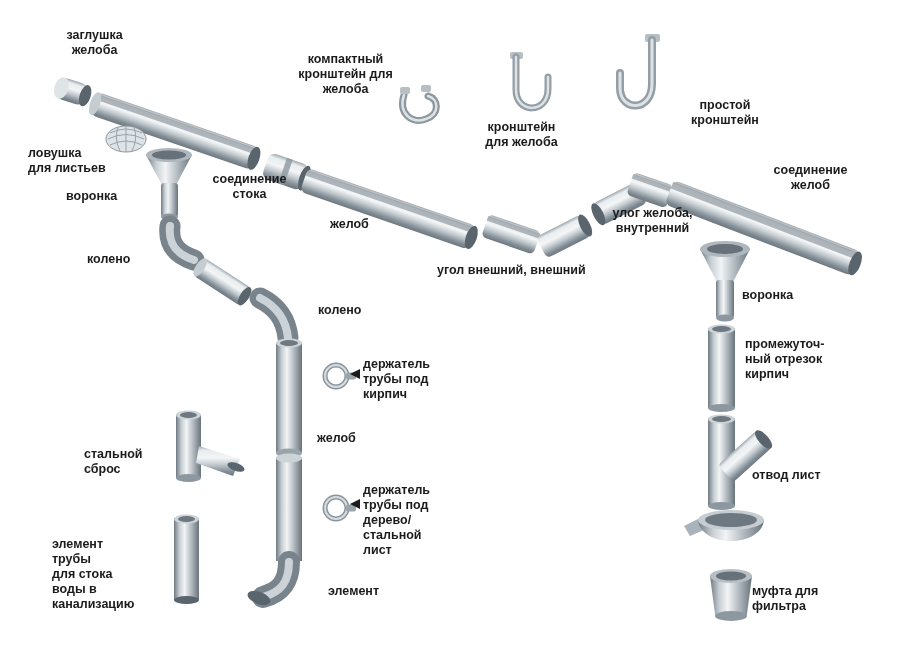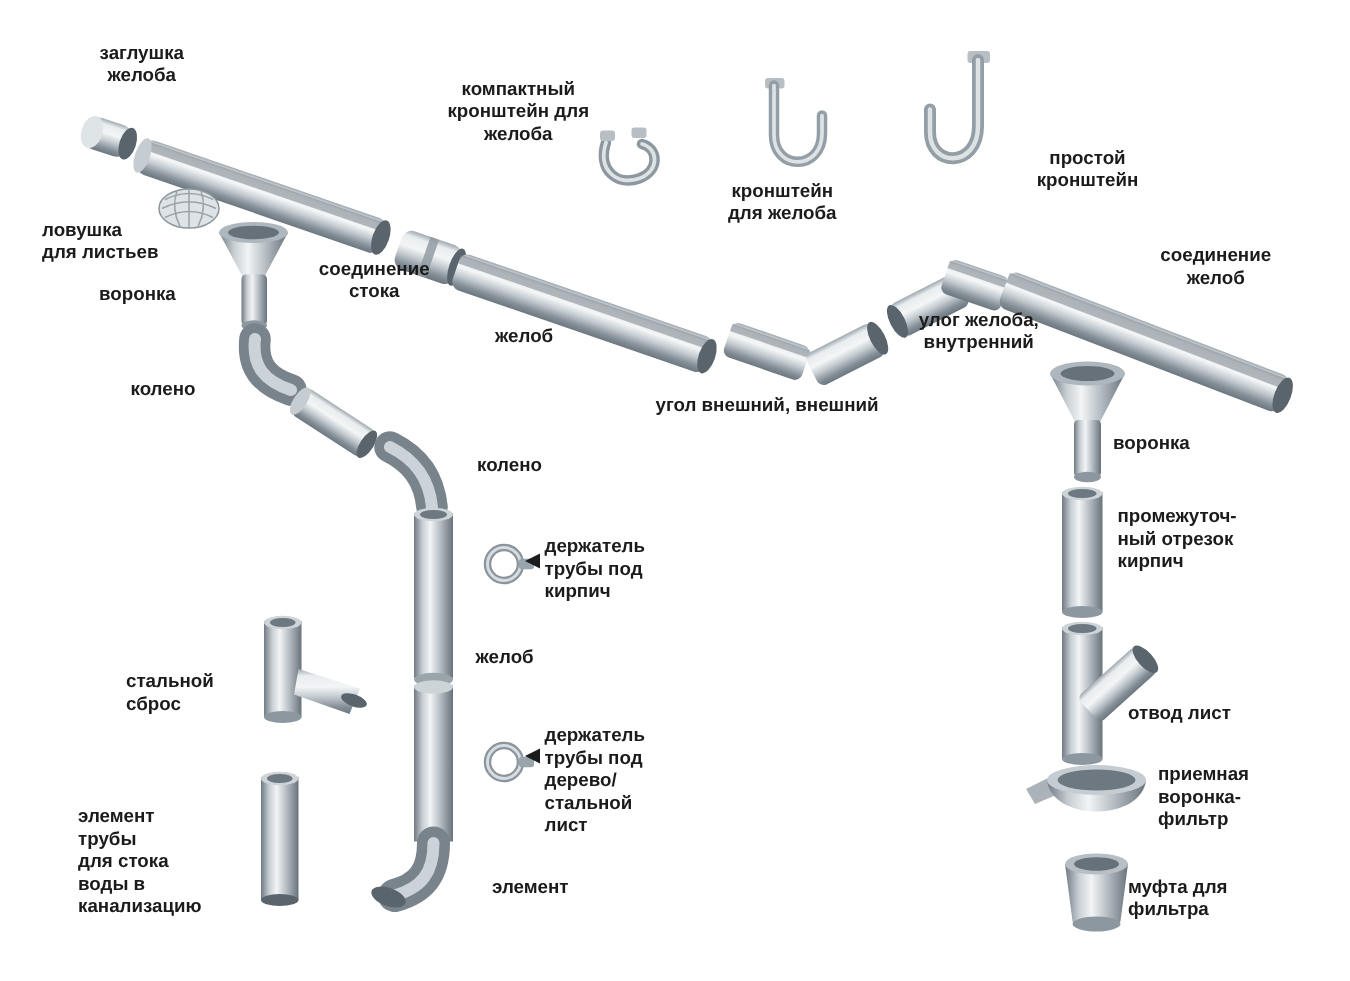--- a/index.html
+++ b/index.html
@@ -258,23 +258,20 @@
 кирпич</div>
 <div class="lbl" style="left:317px;top:431px">желоб</div>
 <div class="lbl" style="left:84px;top:447px">стальной
 сброс</div>
 <div class="lbl" style="left:363px;top:483px">держатель
 трубы под
 дерево/
 стальной
 лист</div>
 <div class="lbl" style="left:752px;top:468px">отвод лист</div>
-<div class="lbl" style="left:772px;top:509px">приемная
-воронка-
-фильтр</div>
 <div class="lbl" style="left:52px;top:537px">элемент
 трубы
 для стока
 воды в
 канализацию</div>
 <div class="lbl" style="left:328px;top:584px">элемент</div>
 <div class="lbl" style="left:752px;top:584px">муфта для
 фильтра</div>
 
 </div>

